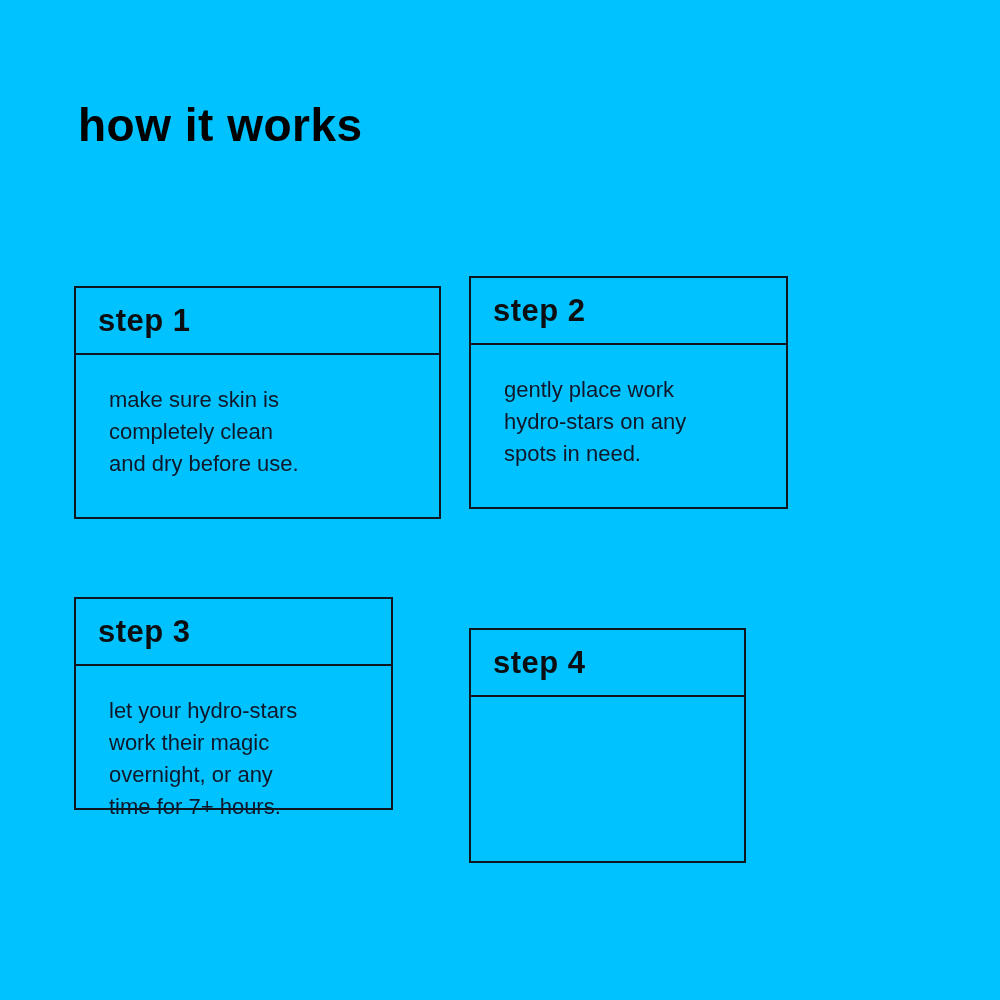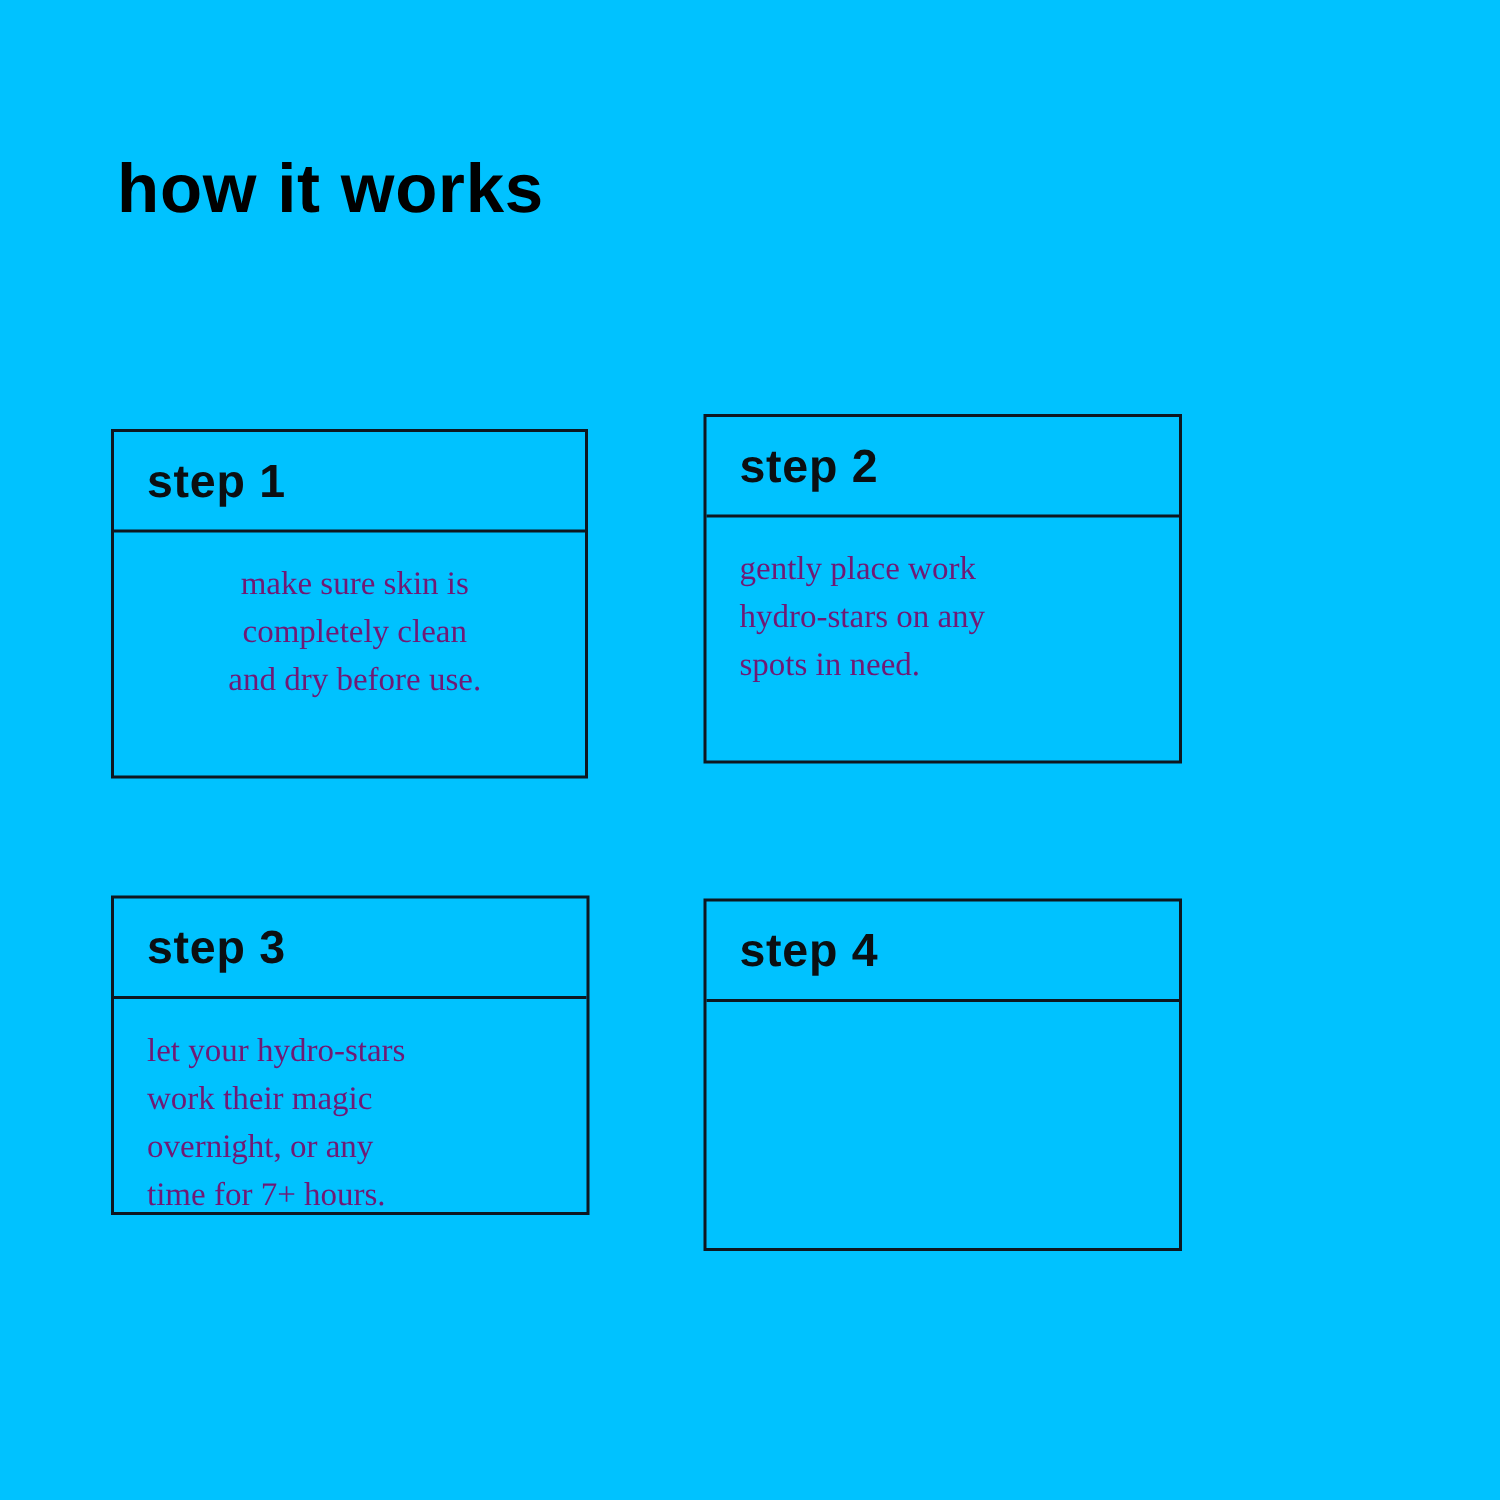--- a/index.html
+++ b/index.html
@@ -25,45 +25,45 @@
     letter-spacing: 0.5px;
     color: #000000;
     line-height: 1.1;
   }
   .step-card {
     position: absolute;
     border: 2px solid #0e1720;
     box-sizing: border-box;
     background: transparent;
   }
-  .step-card.pos-1 { left: 74px;  top: 286px; width: 318px; height: 233px; text-align: center; }
+  .step-card.pos-1 { left: 74px;  top: 286px; width: 367px; height: 233px; }
   .step-card.pos-2 { left: 469px; top: 276px; width: 319px; height: 233px; }
   .step-card.pos-3 { left: 74px;  top: 597px; width: 319px; height: 213px; }
-  .step-card.pos-4 { left: 469px; top: 599px; width: 319px; height: 235px; }
+  .step-card.pos-4 { left: 469px; top: 628px; width: 277px; height: 235px; }
   .step-label {
     margin: 0;
     height: 67px;
     box-sizing: border-box;
     border-bottom: 2px solid #0e1720;
     display: flex;
     align-items: center;
     padding-left: 22px;
     font-size: 31px;
     font-weight: 800;
     letter-spacing: 0.5px;
     color: #0b0f12;
   }
   .step-body {
-    margin: 1px;
+    margin: 12px;
     padding: 17px 14px 0 21px;
-    font-family: Liberation Serif, serif;
+    font-family: Liberation Sans, sans-serif;
     font-size: 22px;
     line-height: 32px;
     white-space: pre-line;
-    color: #701a75;
+    color: #0f172a;
   }
 </style>
 </head>
 <body>
 
 <h1 class="page-title">how it works</h1>
 
 <section class="step-card pos-1">
   <h2 class="step-label">step 1</h2>
   <p class="step-body">make sure skin is

